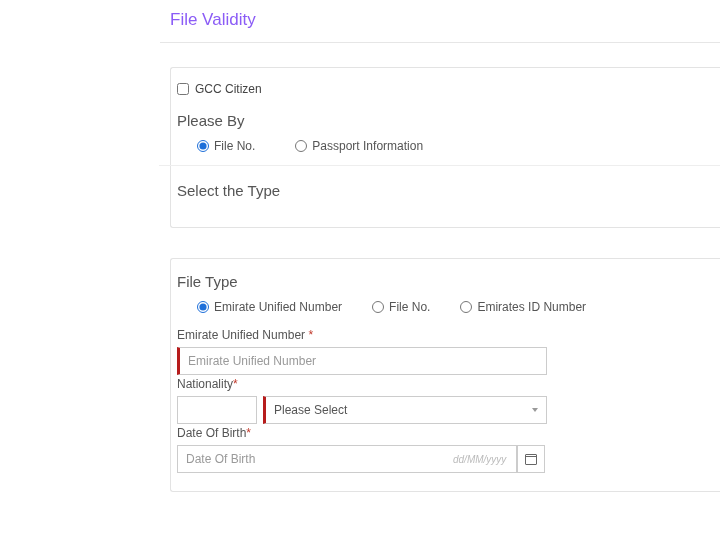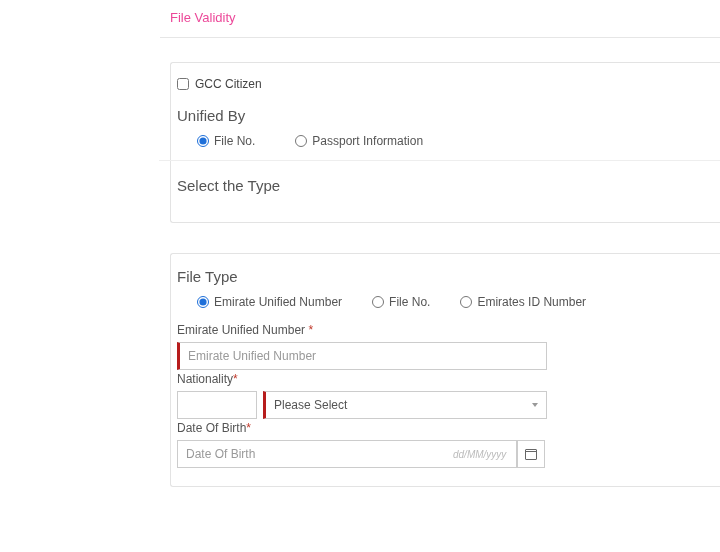--- a/index.html
+++ b/index.html
@@ -13,22 +13,22 @@
     width: 720px;
     height: 552px;
     position: relative;
     overflow: hidden;
   }
   .content {
     margin-left: 170px;
     padding-top: 10px;
   }
   .page-title {
-    font-size: 13px;
-    color: #ec4899;
+    font-size: 17px;
+    color: #8b5cf6;
     font-weight: 500;
   }
   .title-divider {
     border: none;
     border-top: 1px solid #e6e6e6;
     margin-top: 12px;
     margin-bottom: 24px;
     margin-left: -10px;
   }
   .panel {
@@ -187,21 +187,21 @@
     <h1 class="page-title">File Validity</h1>
     <hr class="title-divider">
 
     <div class="panel">
 
       <div class="gcc-row">
         <input type="checkbox" id="gcc" style="">
         <label for="gcc">GCC Citizen</label>
       </div>
 
-      <div class="section-heading">Unified By</div>
+      <div class="section-heading">Please By</div>
       <div class="radio-row">
         <label>
           <input type="radio" name="searchby" checked="" style="">
           <span>File No.</span>
         </label>
         <label>
           <input type="radio" name="searchby" style="">
           <span>Passport Information</span>
         </label>
       </div>

